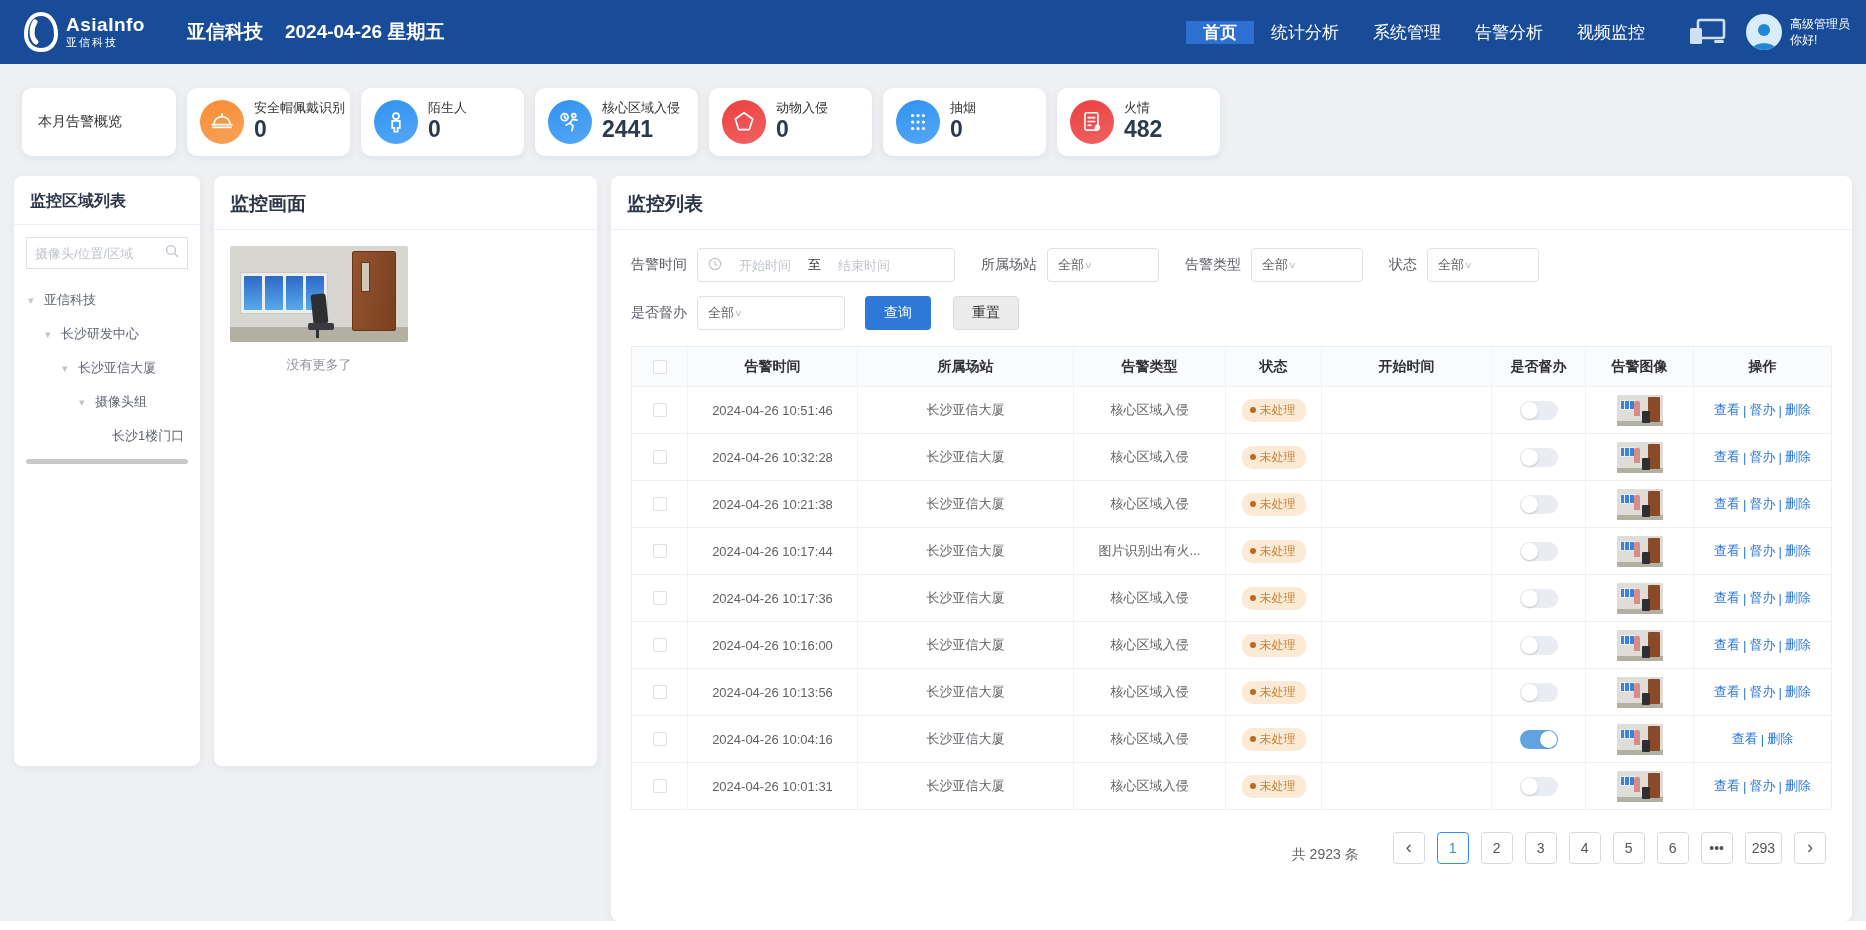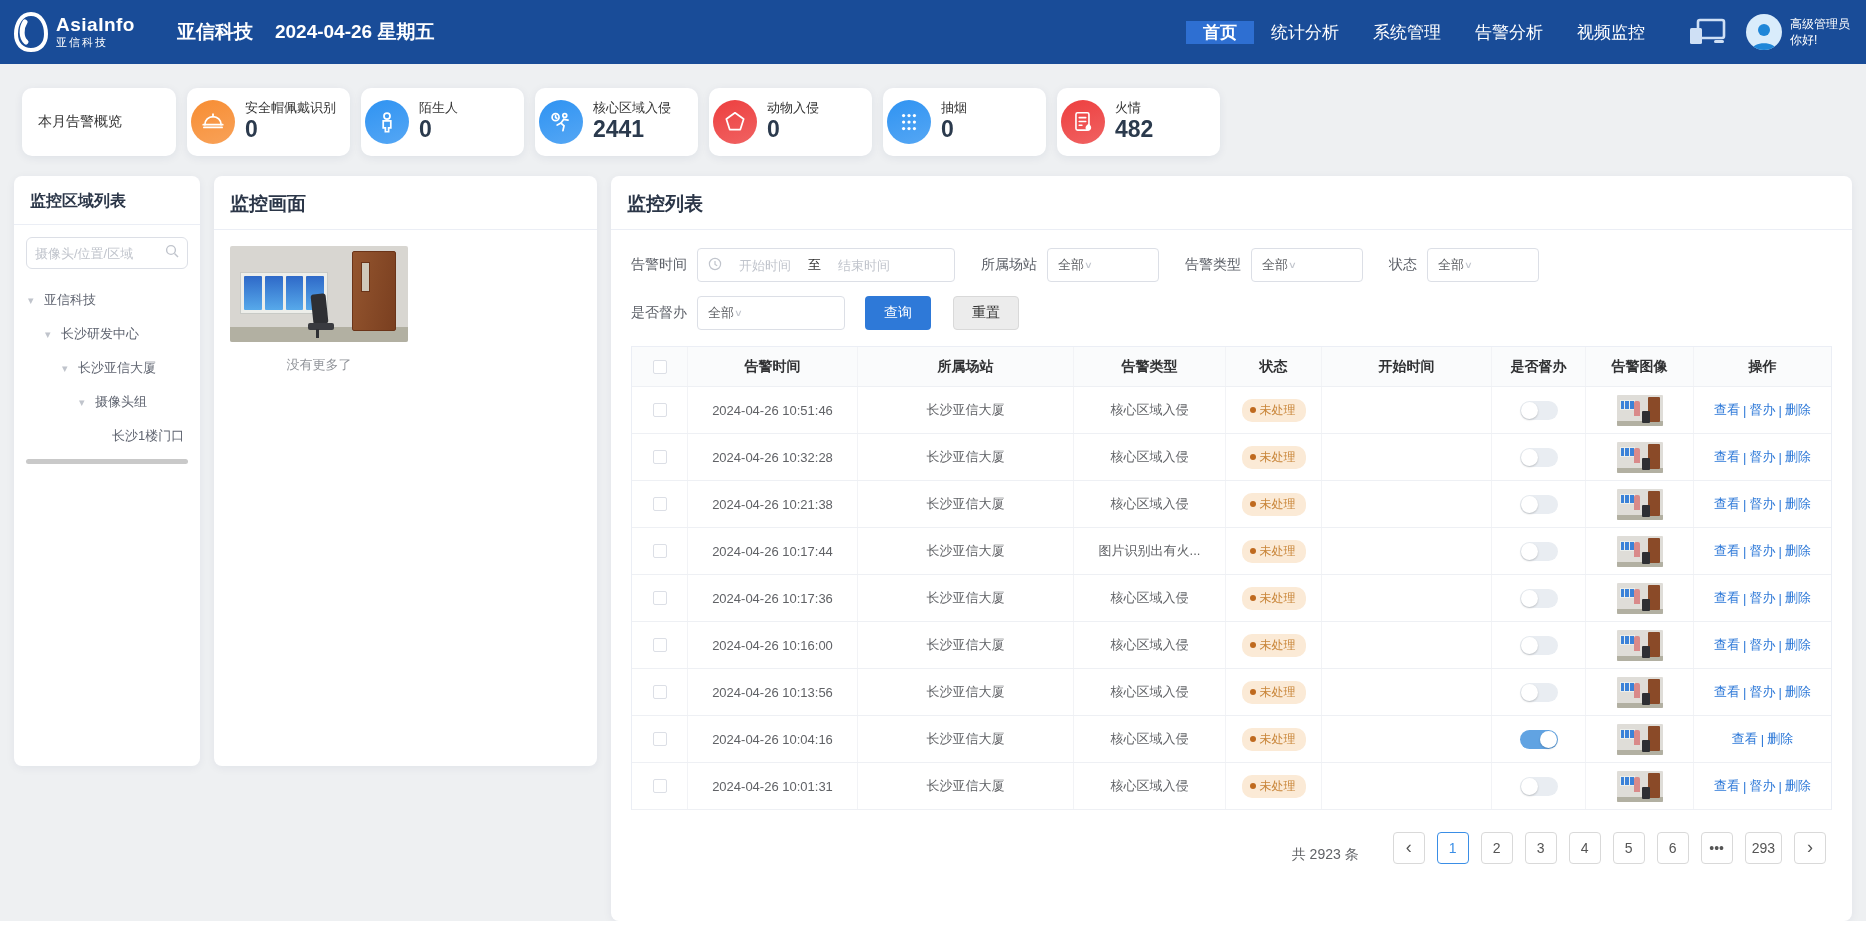--- a/index.html
+++ b/index.html
@@ -1,53 +1,53 @@
 <!DOCTYPE html>
 <html><head>
 <meta charset="utf-8">
 <style>
   * { box-sizing: border-box; margin: 0; padding: 0; }
   html,body { width:1866px; height:930px; overflow:hidden; }
   body { font-family:"Liberation Sans","DejaVu Sans",sans-serif; background:#eef0f2; color:#303133; }
 
   
-  .topbar { height:64px; background:#194c98; display:flex; align-items:center; color:#fff; padding-left:14px; }
+  .topbar { height:64px; background:#194c98; display:flex; align-items:center; color:#fff; padding-left:24px; }
   .logo-wrap { display:flex; align-items:center; gap:8px; }
   .logo-egg { width:34px; height:40px; position:relative; }
   .logo-egg svg { display:block; }
   .brand-col { display:flex; flex-direction:column; line-height:1.05; }
   .brand-en { font-size:19px; font-weight:bold; letter-spacing:.5px; }
   .brand-cn { font-size:11px; letter-spacing:2px; margin-top:2px; }
   .company { font-size:19px; font-weight:bold; margin-left:42px; }
   .hdate { font-size:19px; font-weight:bold; margin-left:22px; }
   .nav { display:flex; margin-left:auto; height:64px; align-items:center; }
   .nav-item { display:flex; align-items:center; padding:0 17px; font-size:17px; cursor:pointer; }
   .nav-item.active { background:#2e6fd2; font-weight:bold; }
   .screens-ico { margin-left:26px; display:flex; align-items:center; }
   .avatar { width:36px; height:36px; border-radius:50%; background:#d9ecfb; margin-left:20px; display:flex; align-items:flex-end; justify-content:center; overflow:hidden; }
   .usertext { font-size:12px; line-height:1.35; margin-left:8px; margin-right:16px; }
 
   
   .stats { display:flex; gap:11px; padding:24px 14px 20px;margin-left:8px; }
   .card { background:#fff; border-radius:10px; box-shadow:0 2px 10px rgba(20,40,80,.07); height:68px; }
   .overview-card { width:154px; display:flex; align-items:center; padding-left:16px; font-size:14px; color:#333; }
-  .stat-card { width:163px; display:flex; align-items:center; padding-left:4px; gap:10px; }
+  .stat-card { width:163px; display:flex; align-items:center; padding-left:13px; gap:10px; }
   .stat-ico { width:44px; height:44px; border-radius:50%; display:flex; align-items:center; justify-content:center; flex:none; }
   .stat-meta { display:flex; flex-direction:column; line-height:1.15; min-width:0; }
   .stat-label { font-size:13px; color:#333; white-space:nowrap; }
   .stat-value { font-size:23px; font-weight:bold; color:#2b3a4d; }
 
   
   .main { display:flex; gap:14px; padding:0 14px; align-items:flex-start; }
   .panel { background:#fff; border-radius:8px; box-shadow:0 2px 10px rgba(20,40,80,.06); }
   .panel-title { font-size:19px; font-weight:bold; color:#2b3648; padding:15px 16px 12px; border-bottom:1px solid #ebeef5; }
   .sidebar { width:186px; height:590px; overflow:hidden; }
   .sidebar .panel-title { font-size:16px; }
   .sidebar-body { padding:12px 12px 0; }
-  .search-box { height:32px; border:1px solid #dcdfe6; border-radius:6px; display:flex; align-items:center; padding:0 8px; gap:6px; }
+  .search-box { height:32px; border:1px solid #dcdfe6; border-radius:0; display:flex; align-items:center; padding:0 8px; gap:6px; }
   .search-box input { border:none; outline:none; flex:1; min-width:0; font-size:13px; color:#606266; font-family:inherit; }
   .search-box input::placeholder { color:#c0c4cc; }
   .tree { margin-top:14px; white-space:nowrap; overflow:hidden; }
   .tree-item { height:34px; display:flex; align-items:center; font-size:13px; color:#5f6470; cursor:pointer; }
   .tree-caret { color:#c0c4cc; font-size:11px; margin-right:6px; width:10px; flex:none; }
   .hscroll { height:5px; background:#c9c9c9; border-radius:3px; margin-top:6px; }
 
   .monitor { width:383px; height:590px; }
   .monitor-body { padding:16px; }
   .cam { position:relative; width:178px; height:96px; background:#d8d6d1; overflow:hidden; border-radius:2px; }

